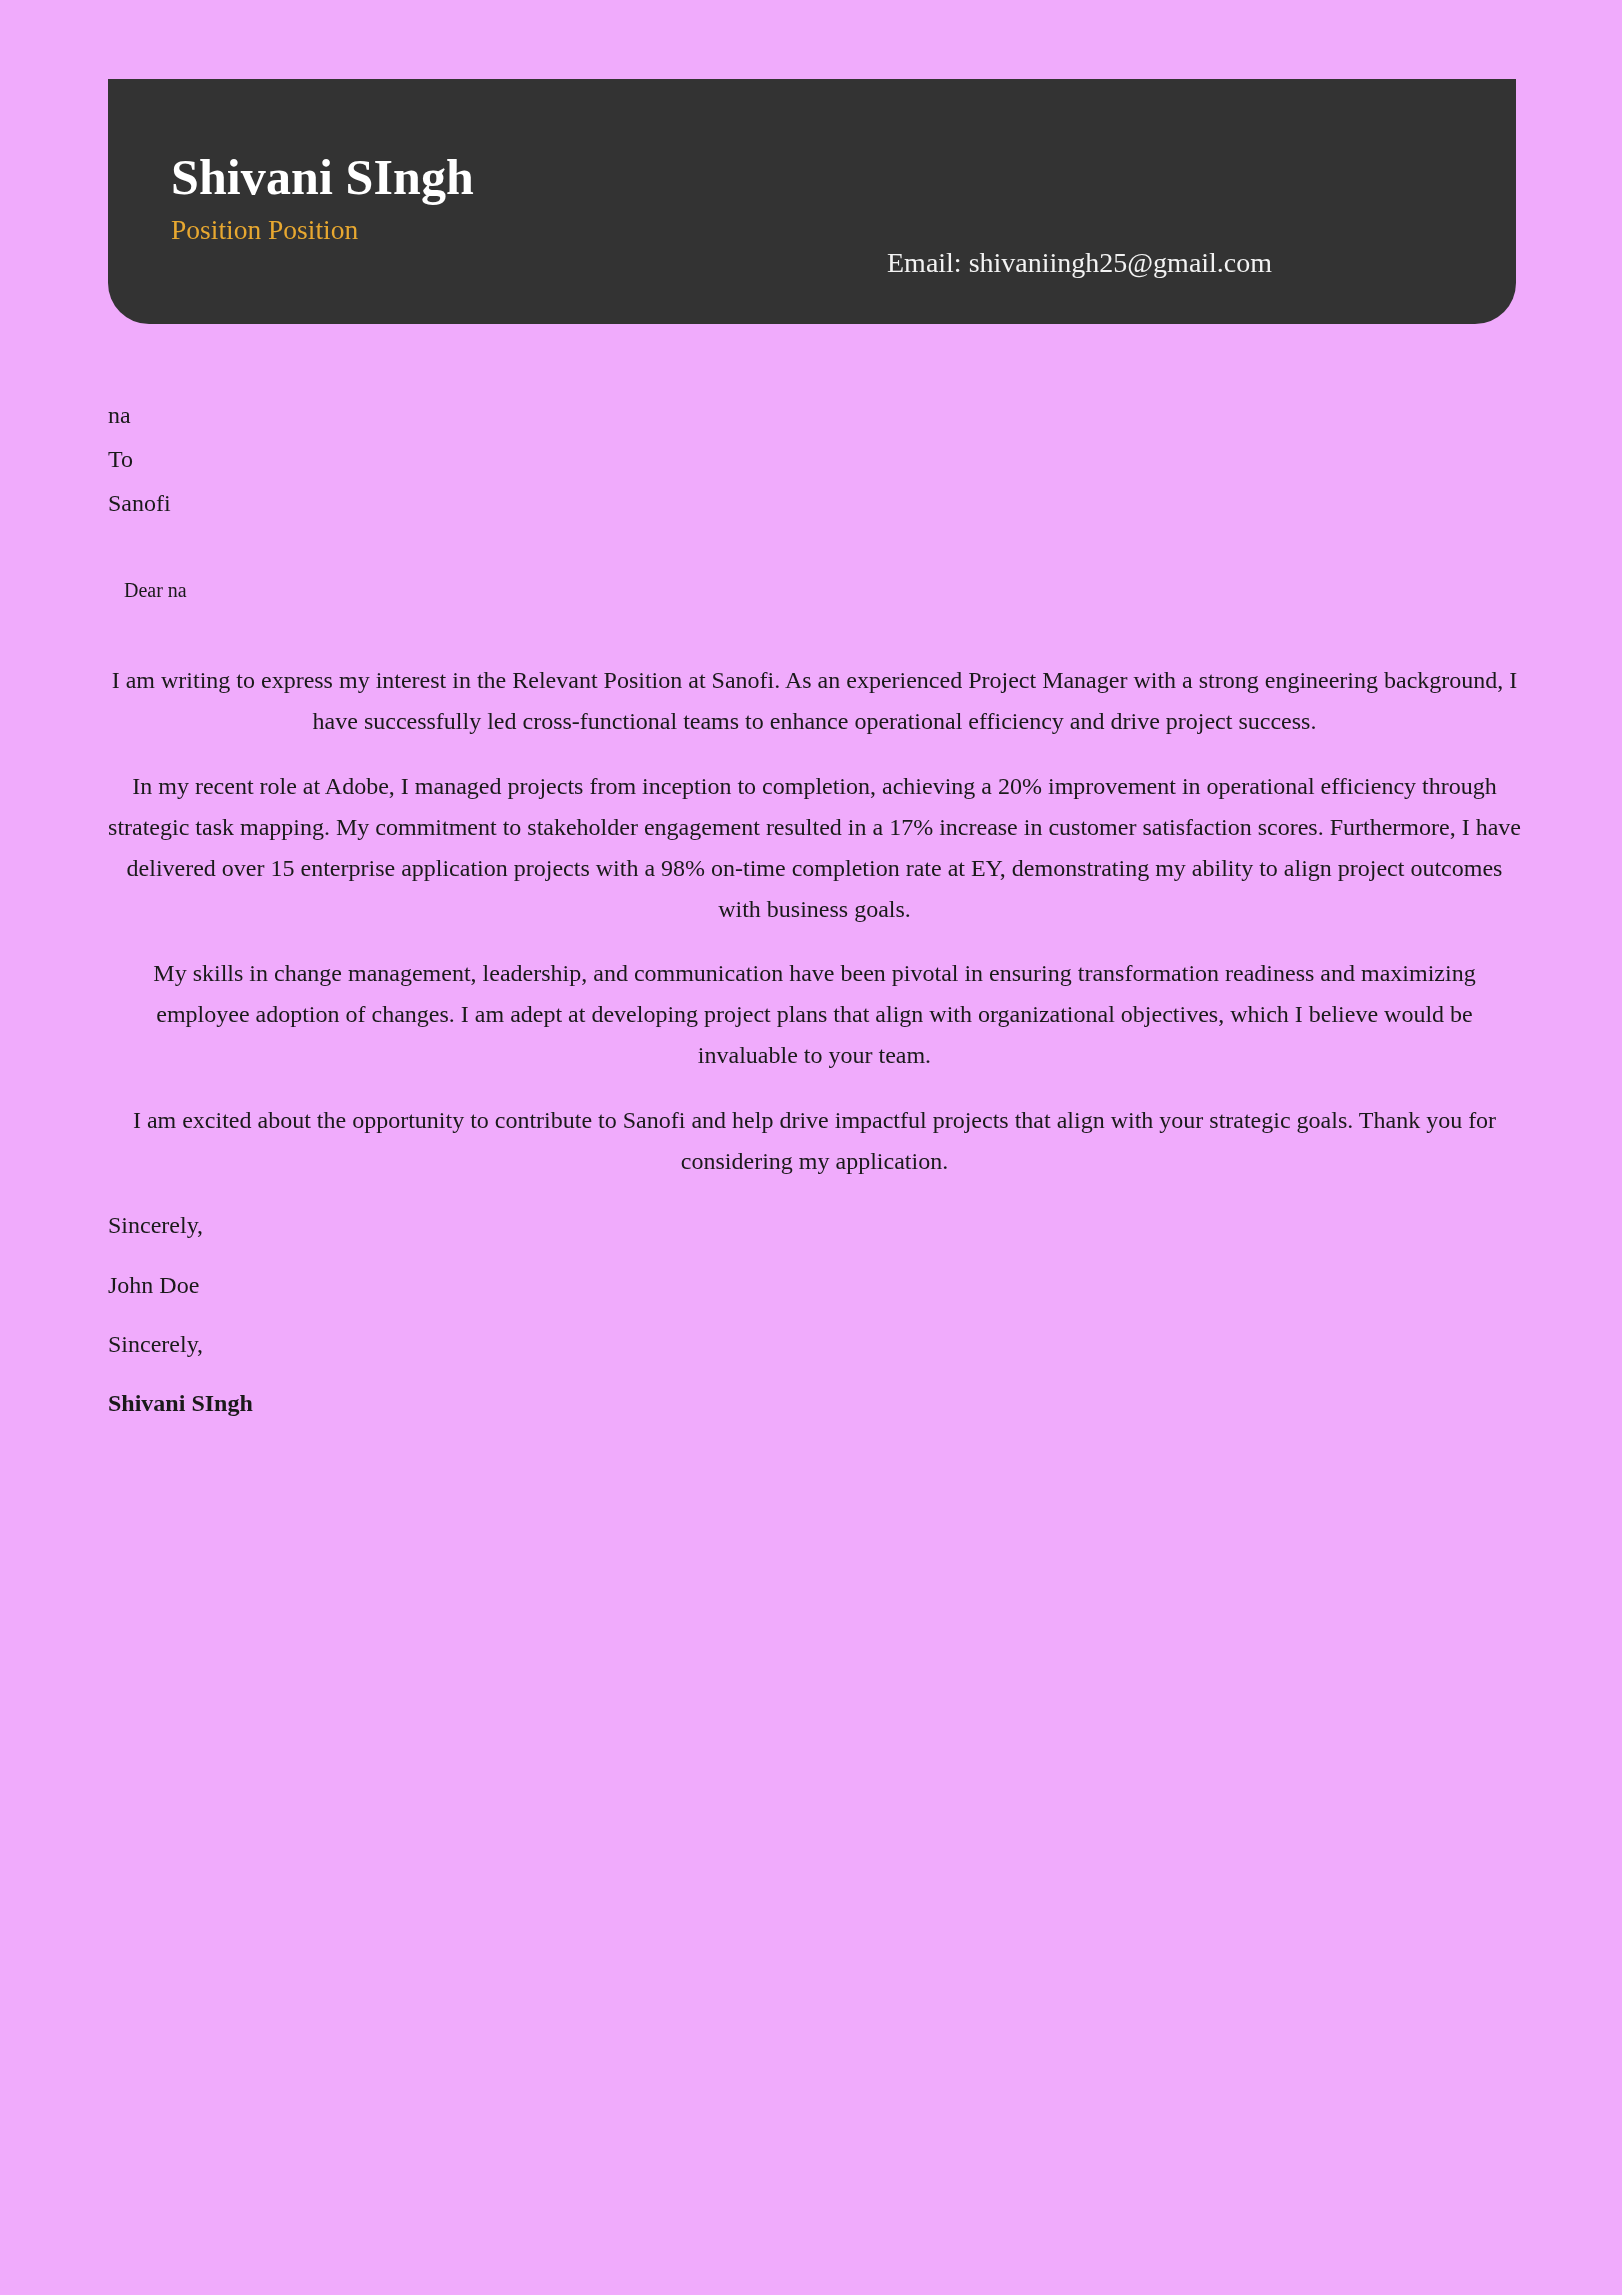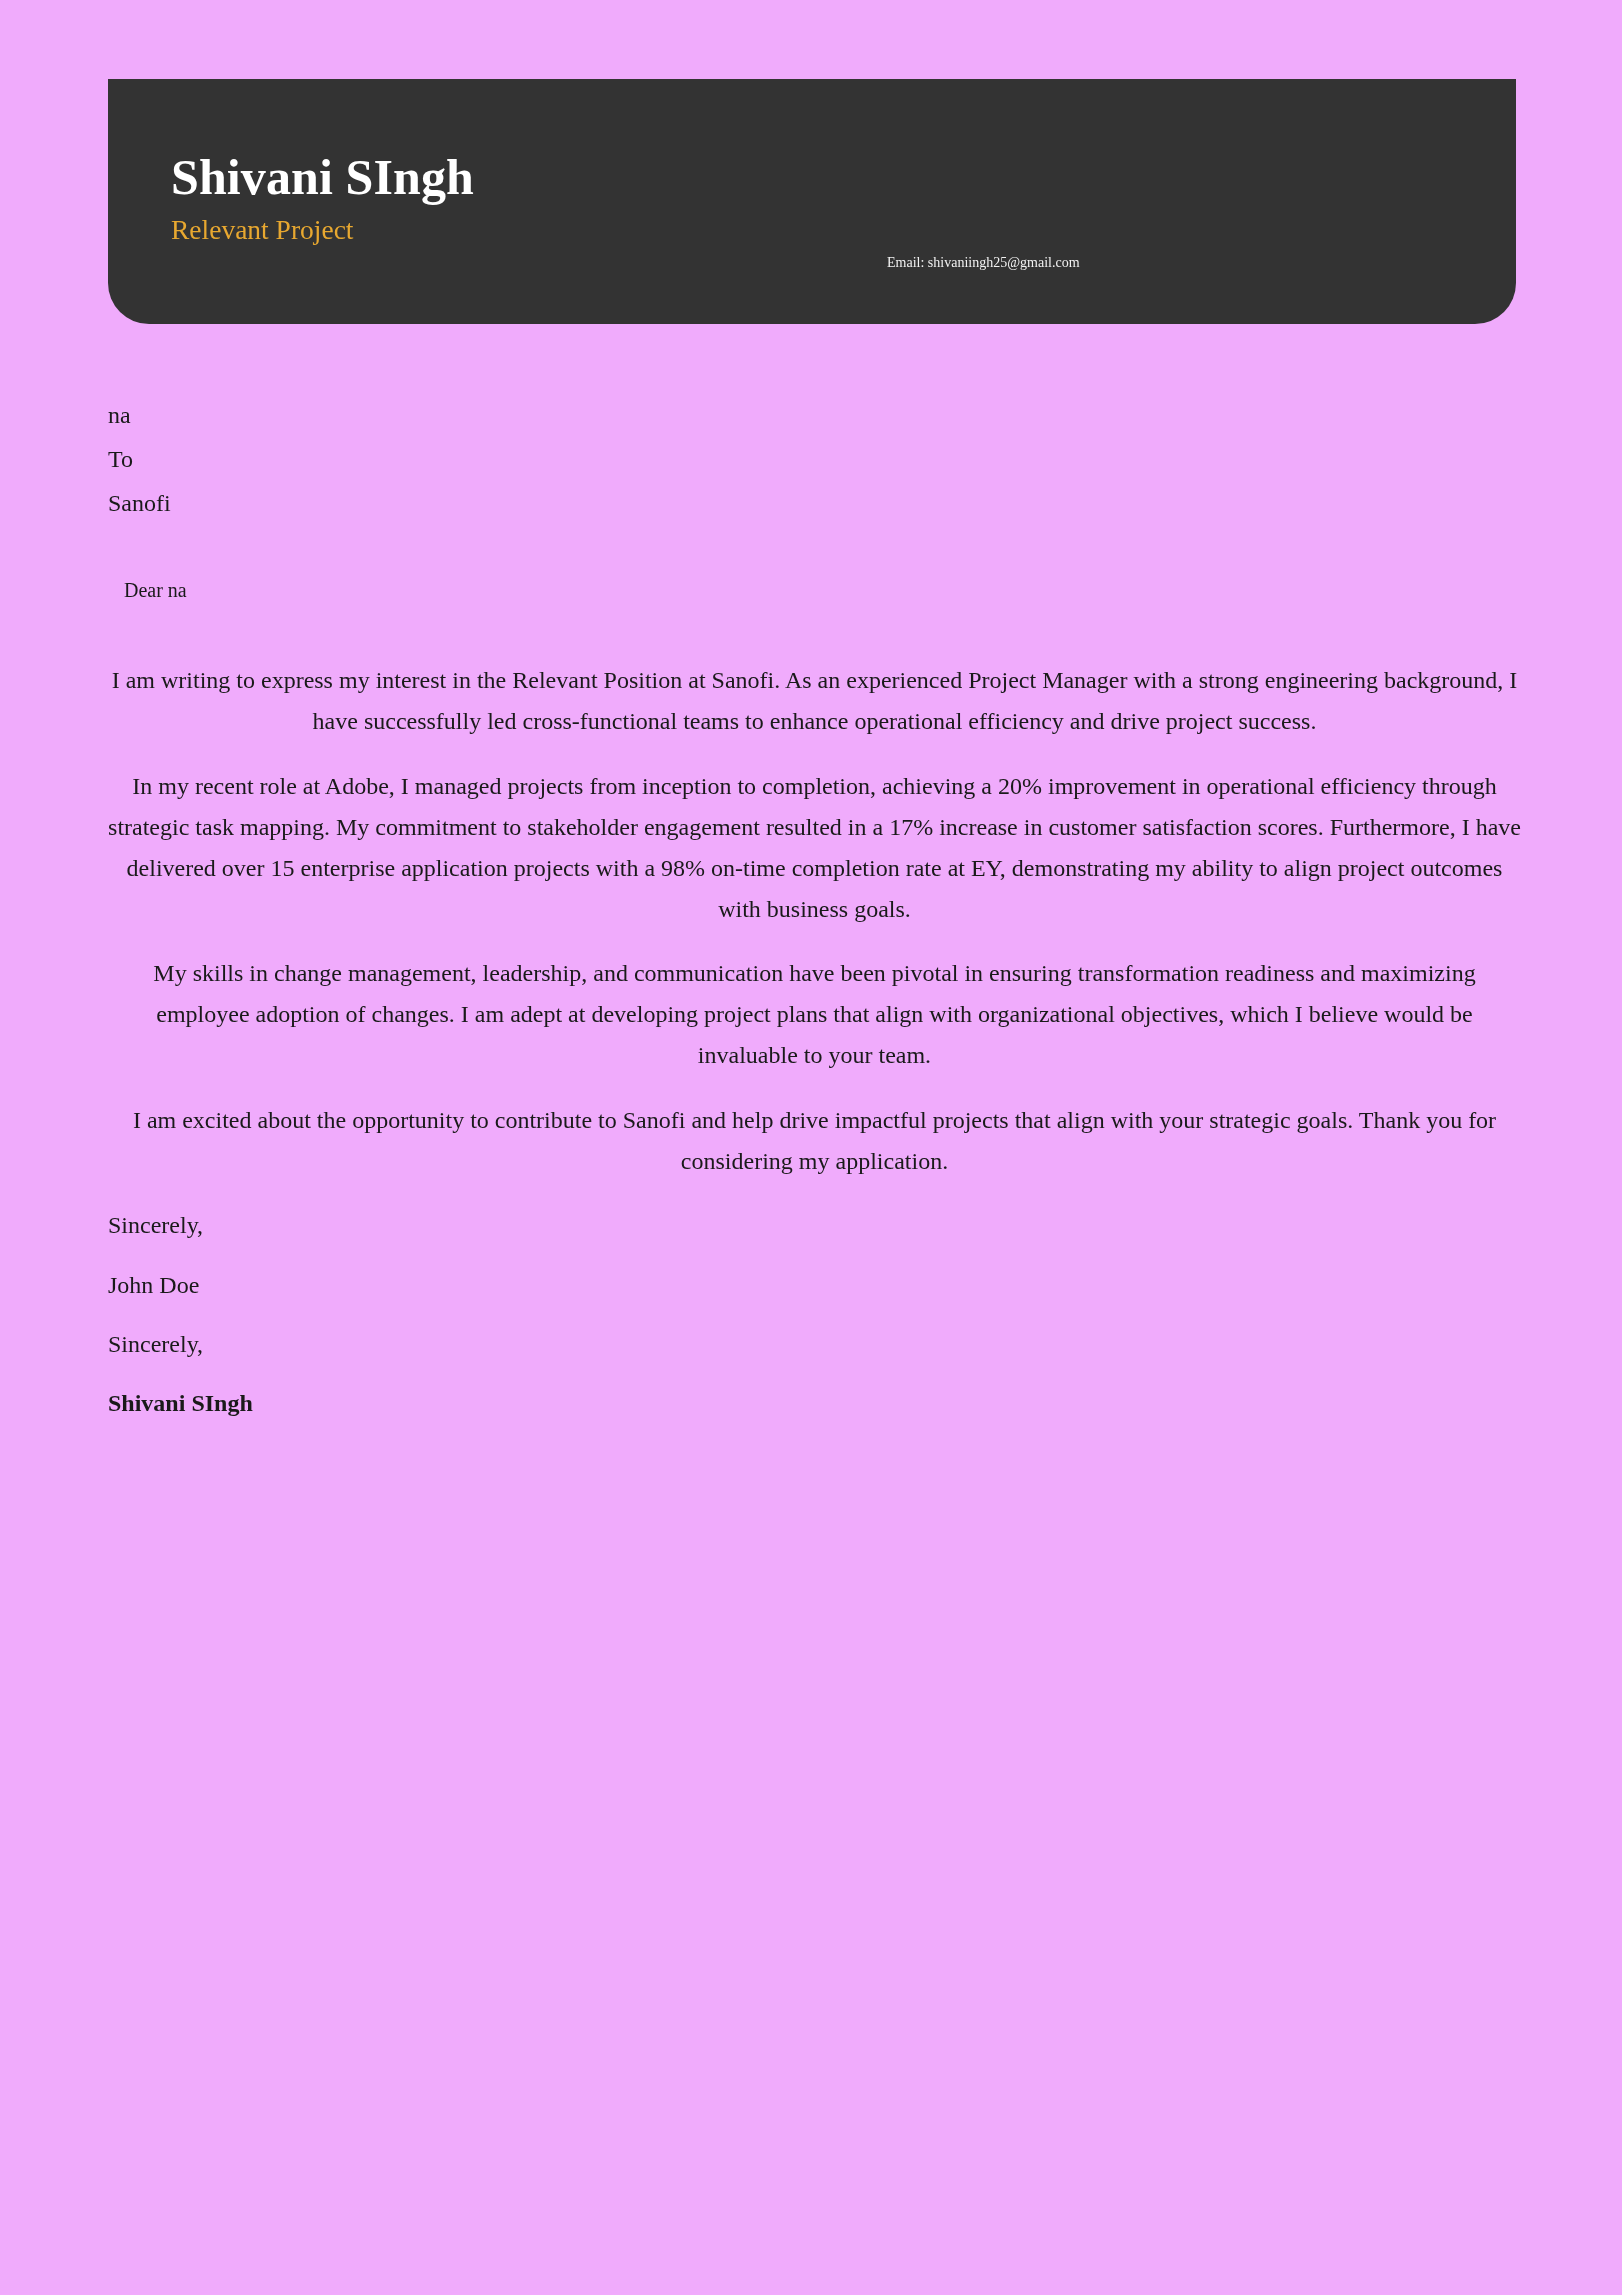--- a/index.html
+++ b/index.html
@@ -74,21 +74,21 @@
   .contact-block {
     position: absolute;
     left: 779px;
     top: 169px;
     width: 589px;
     text-align: left;
   }
 
   .contact-email {
     font-family: "Liberation Serif", "DejaVu Serif", serif;
-    font-size: 14px;
+    font-size: 28px;
     line-height: 29px;
     color: #f2f2f2;
     white-space: nowrap;
   }
 
   
   .letter {
     position: absolute;
     left: 108px;
     top: 393px;
@@ -150,21 +150,21 @@
 </head>
 <body>
 
 <div class="page">
 
   <div class="header-banner">
     <div class="header-inner">
 
       <div class="name-block">
         <div class="candidate-name">Shivani SIngh</div>
-        <div class="candidate-role">Relevant Project</div>
+        <div class="candidate-role">Position Position</div>
       </div>
 
       <div class="contact-block">
         <div class="contact-email">Email: shivaniingh25@gmail.com</div>
       </div>
 
     </div>
   </div>
 
   <div class="letter">

